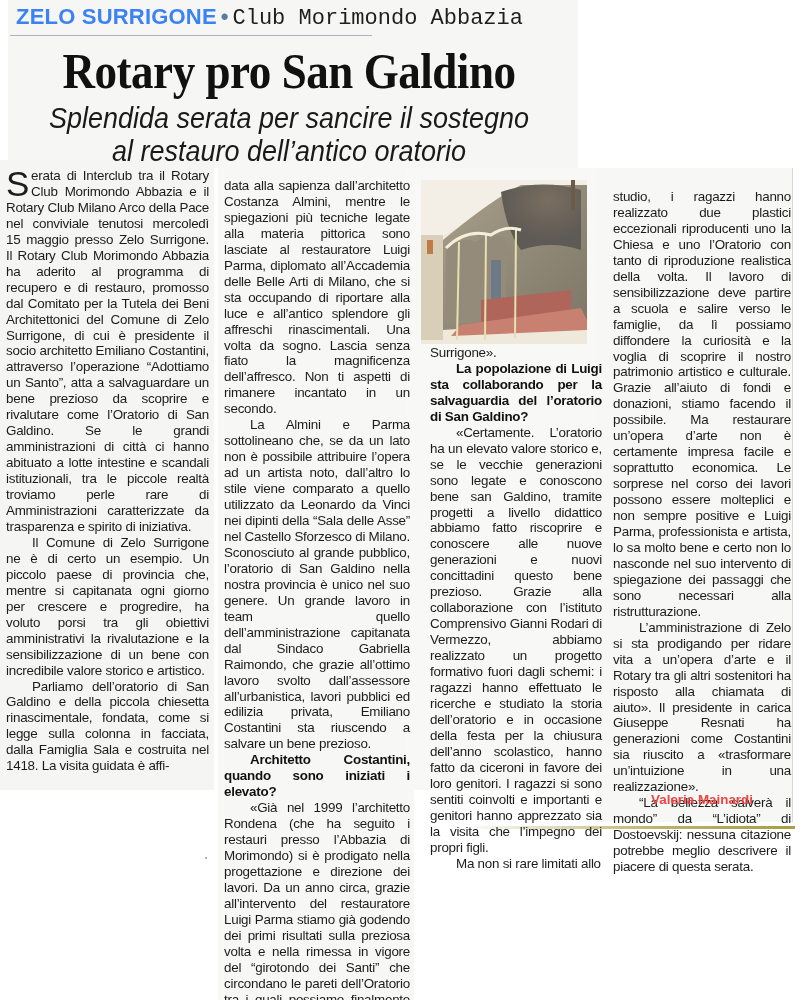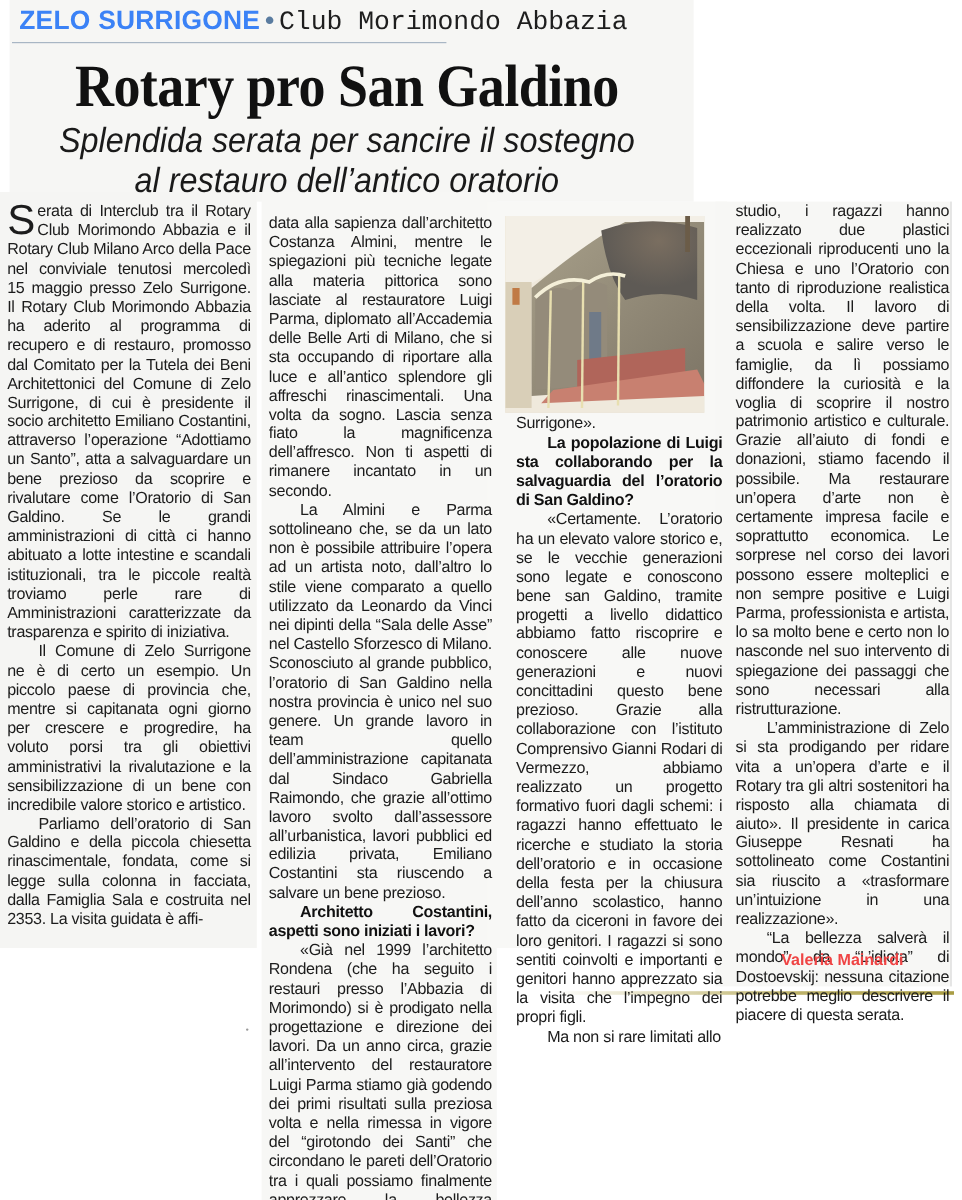--- a/index.html
+++ b/index.html
@@ -28,21 +28,21 @@
   .subhead { position:absolute; left:0; top:102px; width:578px; text-align:center;
     font-family:"Liberation Sans", sans-serif; font-style:italic; font-size:29px; line-height:33px; color:#1a1a1a; transform:scaleX(0.93); transform-origin:center; }
 
   .col { position:absolute; font-family:"Liberation Sans", sans-serif; font-size:13.4px; line-height:15.95px; color:#1c1c1c; text-align:justify; letter-spacing:-0.25px; }
   .col p { margin:0; }
   .col .ind { text-indent:26px; }
   .col .q { font-weight:bold; text-indent:26px; color:#111; }
   .col-1 { left:6px; top:168px; width:203px; }
   .col-2 { left:224px; top:178px; width:186px; }
   .col-3 { left:430px; top:599px; width:172px; }
-  .col-4 { left:613px; top:168px; width:178px; }
+  .col-4 { left:613px; top:189px; width:178px; }
   .dropcap { float:left; font-size:35px; line-height:30px; margin:1px 2px 0 0; font-weight:normal; }
 
   .photo { position:absolute; left:421px; top:180px; width:166px; height:164px; overflow:hidden; background:#e9e2d4; }
   .byline { position:absolute; left:613px; top:792px; width:178px; text-align:center; font-weight:bold; font-size:13.4px; color:#ef4444; }
   .stray-dot { position:absolute; left:205px; top:857px; width:2px; height:2px; background:#999; border-radius:1px; }
 </style>
 </head>
 <body>
 
 <div class="clip clip-head"></div>
@@ -60,27 +60,27 @@
 
 <div class="headline">Rotary pro San Galdino</div>
 <div class="subhead">
   <div>Splendida serata per sancire il sostegno</div>
   <div>al restauro dell’antico oratorio</div>
 </div>
 
 <div class="col col-1">
   <p><span class="dropcap">S</span><span>erata di Interclub tra il Rotary Club Morimondo Abbazia e il Rotary Club Milano Arco della Pace nel conviviale tenutosi mercoledì 15 maggio presso Zelo Surrigone. Il Rotary Club Morimondo Abbazia ha aderito al programma di recupero e di restauro, promosso dal Comitato per la Tutela dei Beni Architettonici del Comune di Zelo Surrigone, di cui è presidente il socio architetto Emiliano Costantini, attraverso l’operazione “Adottiamo un Santo”, atta a salvaguardare un bene prezioso da scoprire e rivalutare come l’Oratorio di San Galdino. Se le grandi amministrazioni di città ci hanno abituato a lotte intestine e scandali istituzionali, tra le piccole realtà troviamo perle rare di Amministrazioni caratterizzate da trasparenza e spirito di iniziativa.</span></p>
   <p class="ind">Il Comune di Zelo Surrigone ne è di certo un esempio. Un piccolo paese di provincia che, mentre si capitanata ogni giorno per crescere e progredire, ha voluto porsi tra gli obiettivi amministrativi la rivalutazione e la sensibilizzazione di un bene con incredibile valore storico e artistico.</p>
-  <p class="ind">Parliamo dell’oratorio di San Galdino e della piccola chiesetta rinascimentale, fondata, come si legge sulla colonna in facciata, dalla Famiglia Sala e costruita nel 2353. La visita guidata è affi-</p>
+  <p class="ind">Parliamo dell’oratorio di San Galdino e della piccola chiesetta rinascimentale, fondata, come si legge sulla colonna in facciata, dalla Famiglia Sala e costruita nel 1418. La visita guidata è affi-</p>
 </div>
 
 <div class="col col-2">
   <p>data alla sapienza dall’architetto Costanza Almini, mentre le spiegazioni più tecniche legate alla materia pittorica sono lasciate al restauratore Luigi Parma, diplomato all’Accademia delle Belle Arti di Milano, che si sta occupando di riportare alla luce e all’antico splendore gli affreschi rinascimentali. Una volta da sogno. Lascia senza fiato la magnificenza dell’affresco. Non ti aspetti di rimanere incantato in un secondo.</p>
   <p class="ind">La Almini e Parma sottolineano che, se da un lato non è possibile attribuire l’opera ad un artista noto, dall’altro lo stile viene comparato a quello utilizzato da Leonardo da Vinci nei dipinti della “Sala delle Asse” nel Castello Sforzesco di Milano. Sconosciuto al grande pubblico, l’oratorio di San Galdino nella nostra provincia è unico nel suo genere. Un grande lavoro in team quello dell’amministrazione capitanata dal Sindaco Gabriella Raimondo, che grazie all’ottimo lavoro svolto dall’assessore all’urbanistica, lavori pubblici ed edilizia privata, Emiliano Costantini sta riuscendo a salvare un bene prezioso.</p>
-  <p class="q">Architetto Costantini, aspetti sono iniziati i lavori?</p>
+  <p class="q">Architetto Costantini, quando sono iniziati i elevato?</p>
   <p class="ind">«Già nel 1999 l’architetto Rondena (che ha seguito i restauri presso l’Abbazia di Morimondo) si è prodigato nella progettazione e direzione dei lavori. Da un anno circa, grazie all’intervento del restauratore Luigi Parma stiamo già godendo dei primi risultati sulla preziosa volta e nella rimessa in vigore del “girotondo dei Santi” che circondano le pareti dell’Oratorio tra i quali possiamo finalmente apprezzare la bellezza dell’affresco di San</p>
 </div>
 
 <div class="photo">
   <svg width="166" height="164" viewBox="0 0 166 164">
     <defs>
       <linearGradient id="wall" x1="0" y1="0" x2="1" y2="1">
         <stop offset="0" stop-color="#a8a08a"></stop>
         <stop offset="1" stop-color="#7d7566"></stop>
       </linearGradient>
@@ -109,17 +109,17 @@
 
 <div class="col col-3" style="top:345px;">
   <p>Surrigone».</p>
   <p class="q">La popolazione di Luigi sta collaborando per la salvaguardia del l’oratorio di San Galdino?</p>
   <p class="ind">«Certamente. L’oratorio ha un elevato valore storico e, se le vecchie generazioni sono legate e conoscono bene san Galdino, tramite progetti a livello didattico abbiamo fatto riscoprire e conoscere alle nuove generazioni e nuovi concittadini questo bene prezioso. Grazie alla collaborazione con l’istituto Comprensivo Gianni Rodari di Vermezzo, abbiamo realizzato un progetto formativo fuori dagli schemi: i ragazzi hanno effettuato le ricerche e studiato la storia dell’oratorio e in occasione della festa per la chiusura dell’anno scolastico, hanno fatto da ciceroni in favore dei loro genitori. I ragazzi si sono sentiti coinvolti e importanti e genitori hanno apprezzato sia la visita che l’impegno dei propri figli.</p>
   <p class="ind">Ma non si rare limitati allo</p>
 </div>
 
 <div class="col col-4">
   <p>studio, i ragazzi hanno realizzato due plastici eccezionali riproducenti uno la Chiesa e uno l’Oratorio con tanto di riproduzione realistica della volta. Il lavoro di sensibilizzazione deve partire a scuola e salire verso le famiglie, da lì possiamo diffondere la curiosità e la voglia di scoprire il nostro patrimonio artistico e culturale. Grazie all’aiuto di fondi e donazioni, stiamo facendo il possibile. Ma restaurare un’opera d’arte non è certamente impresa facile e soprattutto economica. Le sorprese nel corso dei lavori possono essere molteplici e non sempre positive e Luigi Parma, professionista e artista, lo sa molto bene e certo non lo nasconde nel suo intervento di spiegazione dei passaggi che sono necessari alla ristrutturazione.</p>
-  <p class="ind">L’amministrazione di Zelo si sta prodigando per ridare vita a un’opera d’arte e il Rotary tra gli altri sostenitori ha risposto alla chiamata di aiuto». Il presidente in carica Giuseppe Resnati ha sottolineato come Costantini sia riuscito a «trasformare un’intuizione in una realizzazione».</p>
+  <p class="ind">L’amministrazione di Zelo si sta prodigando per ridare vita a un’opera d’arte e il Rotary tra gli altri sostenitori ha risposto alla chiamata di aiuto». Il presidente in carica Giuseppe Resnati ha generazioni come Costantini sia riuscito a «trasformare un’intuizione in una realizzazione».</p>
   <p class="ind">“La bellezza salverà il mondo” da “L’idiota” di Dostoevskij: nessuna citazione potrebbe meglio descrivere il piacere di questa serata.</p>
 </div>
 
 <div class="byline">Valeria Mainardi</div>
 
 </body></html>

